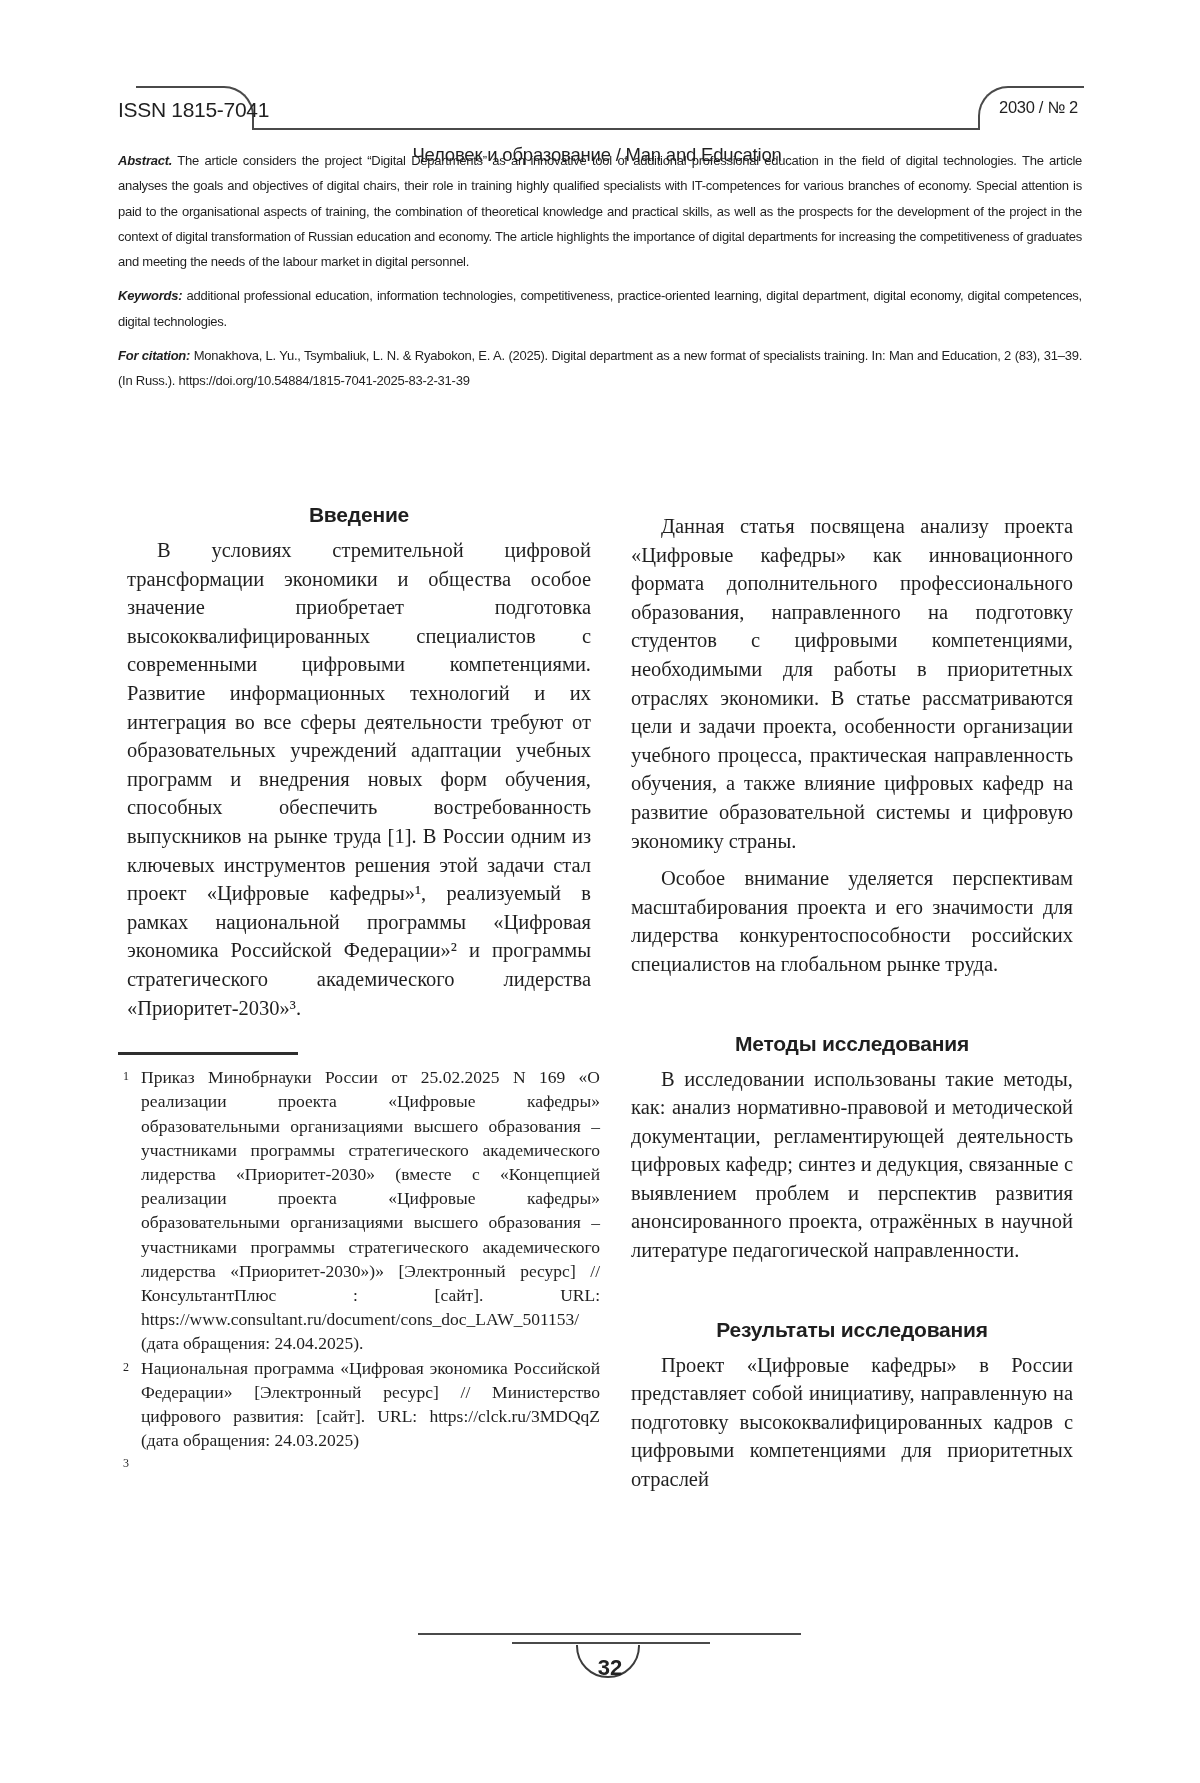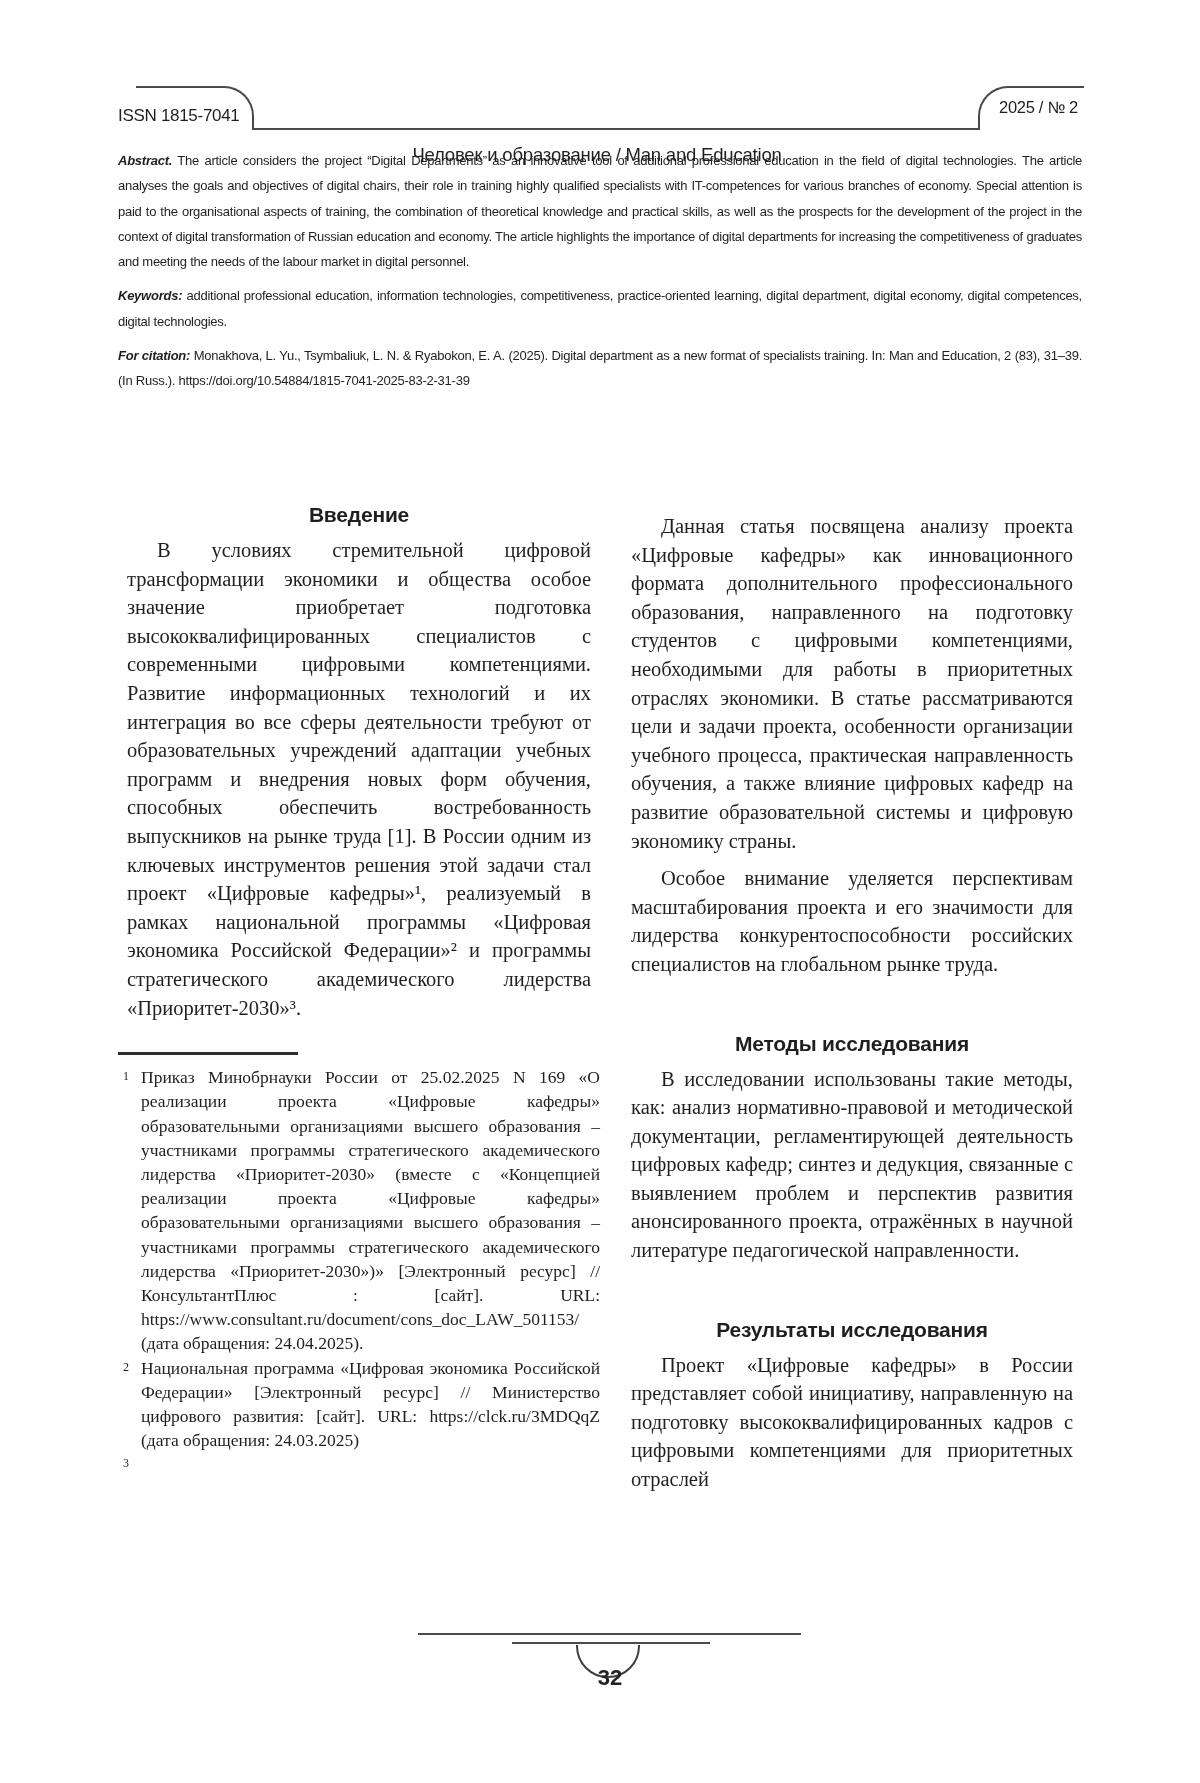--- a/index.html
+++ b/index.html
@@ -24,21 +24,21 @@
     position: absolute; left: 140px; top: 42px; width: 726px;
     border-top: 2px solid #4a4a4a;
   }
   .tab-right {
     position: absolute; left: 866px; top: 0; width: 104px; height: 42px;
     border-top: 2px solid #4a4a4a; border-left: 2px solid #4a4a4a;
     border-top-left-radius: 30px;
   }
   .issn {
     position: absolute; left: 6px; top: 12px;
-    font-family: "Liberation Sans", sans-serif; font-size: 17px; letter-spacing: -0.3px; margin-top: 8px;
+    font-family: "Liberation Sans", sans-serif; font-size: 21px; letter-spacing: -0.3px;
   }
   .journal-title {
     position: absolute; left: 0; top: 10px; width: 100%; text-align: center;
     font-family: "Liberation Sans", sans-serif; font-size: 18.5px; letter-spacing: -0.2px; margin-top: 48px;
   }
   .issue {
     position: absolute; right: 4px; top: 12px;
     font-family: "Liberation Sans", sans-serif; font-size: 16.5px; letter-spacing: -0.3px;
   }
 
@@ -91,37 +91,37 @@
   .page-badge-clip {
     position: absolute; left: 575px; top: 1645px; width: 70px; height: 42px;
     overflow: hidden;
   }
   .page-badge-circle {
     position: absolute; left: 1px; top: -31px; width: 64px; height: 64px;
     border: 2px solid #3c3c3c; border-radius: 50%; background: #ffffff;
     box-sizing: border-box;
   }
   .page-number {
-    position: absolute; left: 0; top: 20px; width: 100%; text-align: center;
+    position: absolute; left: 0; top: 10px; width: 100%; text-align: center;
     font-family: "Liberation Sans", sans-serif; font-weight: bold; font-size: 22px;
     color: #222;
   }
 </style>
 </head>
 <body>
 
 <div class="page">
 
   <div class="header">
     <div class="tab-left"></div>
     <div class="header-baseline"></div>
     <div class="tab-right"></div>
     <div class="issn">ISSN 1815-7041</div>
     <div class="journal-title">Человек и образование  /  Man and Education</div>
-    <div class="issue">2025 / № 2</div>
+    <div class="issue">2030 / № 2</div>
   </div>
 
   <div class="front">
     <p><span class="fm-label">Abstract.</span><span> The article considers the project “Digital Departments” as an innovative tool of additional professional education in the field of digital technologies. The article analyses the goals and objectives of digital chairs, their role in training highly qualified specialists with IT-competences for various branches of economy. Special attention is paid to the organisational aspects of training, the combination of theoretical knowledge and practical skills, as well as the prospects for the development of the project in the context of digital transformation of Russian education and economy. The article highlights the importance of digital departments for increasing the competitiveness of graduates and meeting the needs of the labour market in digital personnel.</span></p>
     <p><span class="fm-label">Keywords:</span><span> additional professional education, information technologies, competitiveness, practice-oriented learning, digital department, digital economy, digital competences, digital technologies.</span></p>
     <p><span class="fm-label">For citation:</span><span> Monakhova, L. Yu., Tsymbaliuk, L. N. &amp; Ryabokon, E. A. (2025). Digital department as a new format of specialists training. In: Man and Education, 2 (83), 31–39. (In Russ.). https://doi.org/10.54884/1815-7041-2025-83-2-31-39</span></p>
   </div>
 
   <div class="columns">
 

